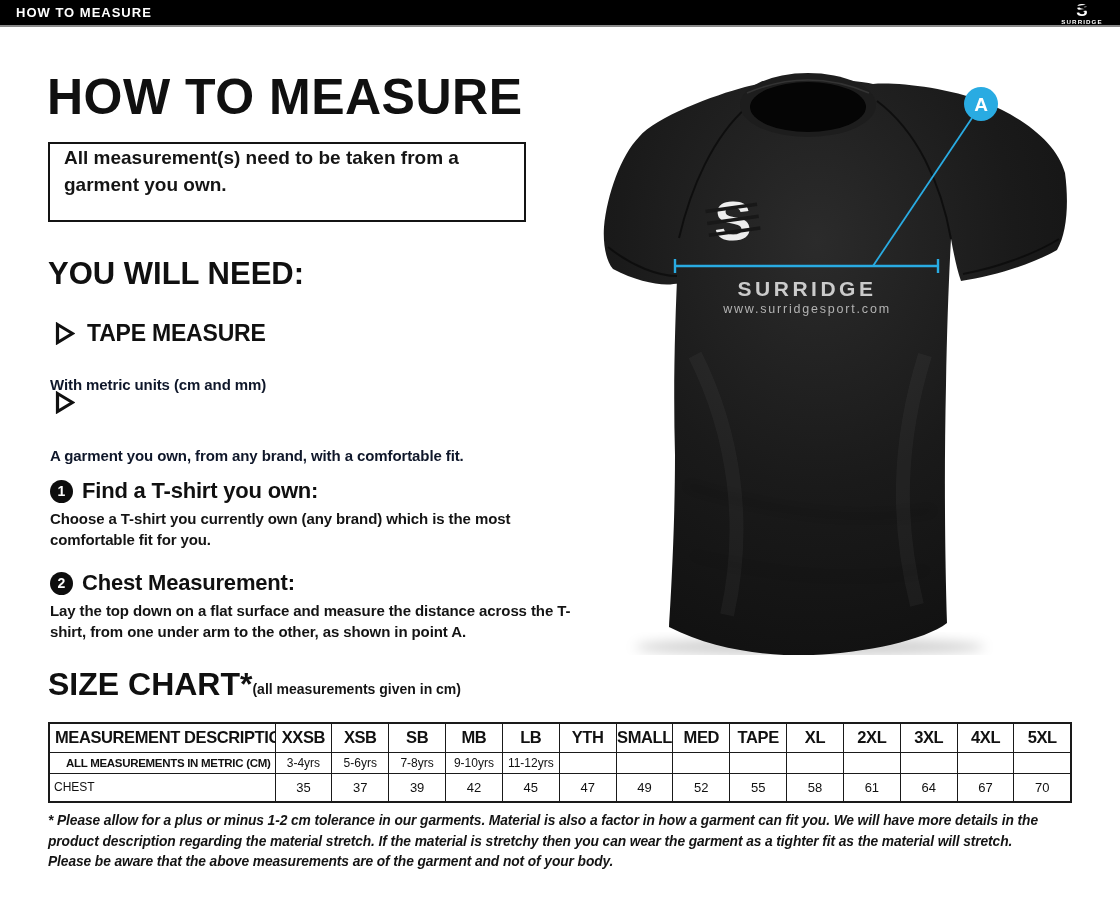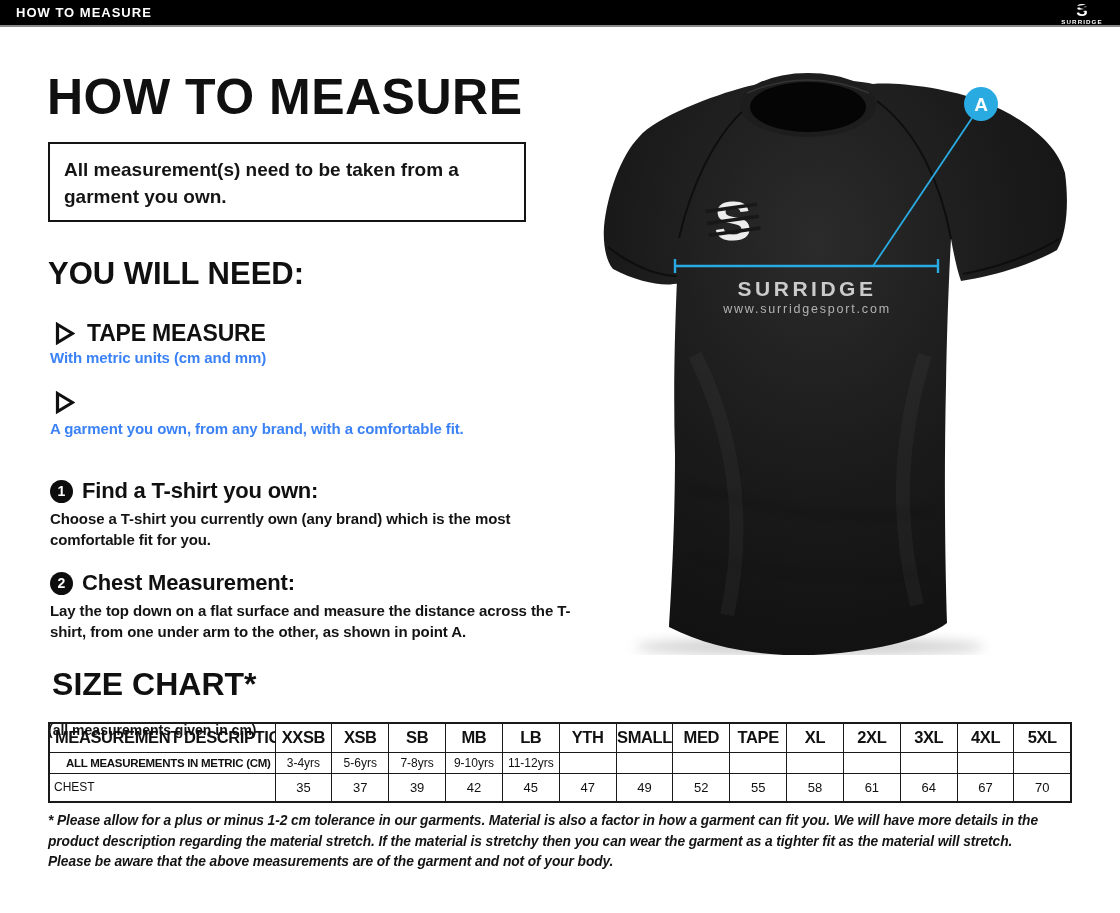--- a/index.html
+++ b/index.html
@@ -22,37 +22,37 @@
   }
   .topbar-brand { display:flex; flex-direction:column; align-items:center; line-height:1; }
 
   
   .h1 {
     left:47px; top:68px; font-size:50px; font-weight:800; letter-spacing:0.5px;
     color:#101010;
   }
   .notice-box {
     left:48px; top:142px; width:478px; height:80px;
-    border:2px solid #141414; padding:13px 14px;
+    border:2px solid #141414; padding:1px 14px;
     font-size:19px; font-weight:bold; line-height:1.42; color:#141414;
   }
   .h2 { font-size:31px; font-weight:800; color:#101010; letter-spacing:0;text-align:right; }
   .need-title-row { display:flex; align-items:center; gap:12px;padding-left:7px; }
   .need-title { font-size:23px; font-weight:800; letter-spacing:-0.2px; color:#101010; }
-  .sub-bold { font-size:15px; font-weight:bold; color:#3b82f6; letter-spacing:-0.1px; }
+  .sub-bold { font-size:15px; font-weight:bold; color:#0f172a; letter-spacing:-0.1px;margin-top:27px; }
   .step-row { display:flex; align-items:center; gap:9px; }
   .step-circle {
     width:23px; height:23px; border-radius:50%; background:#0d0d0d; color:#fff;
     display:flex; align-items:center; justify-content:center;
     font-size:14px; font-weight:bold; flex:0 0 auto;
   }
   .step-title { font-size:22px; font-weight:800; letter-spacing:-0.2px; color:#101010; }
   .step-desc { font-size:15px; font-weight:bold; line-height:1.42; color:#141414; letter-spacing:-0.1px; }
 
-  .sizechart-head { left:48px; top:668px; display:flex; align-items:flex-end; gap:22px;flex-direction:column; }
+  .sizechart-head { left:48px; top:668px; display:flex; align-items:flex-end; gap:0; }
   .h2-size { font-size:32px; font-weight:800; letter-spacing:0; color:#101010; line-height:1;}
   .size-sub { font-size:14px; font-weight:bold; color:#141414; padding-bottom:3px; }
 
   
   .size-table {
     position:absolute; left:48px; top:722px; width:1024px;
     border-collapse:collapse; table-layout:fixed;
     border:2.5px solid #1a1a1a;
   }
   .size-table th, .size-table td {

